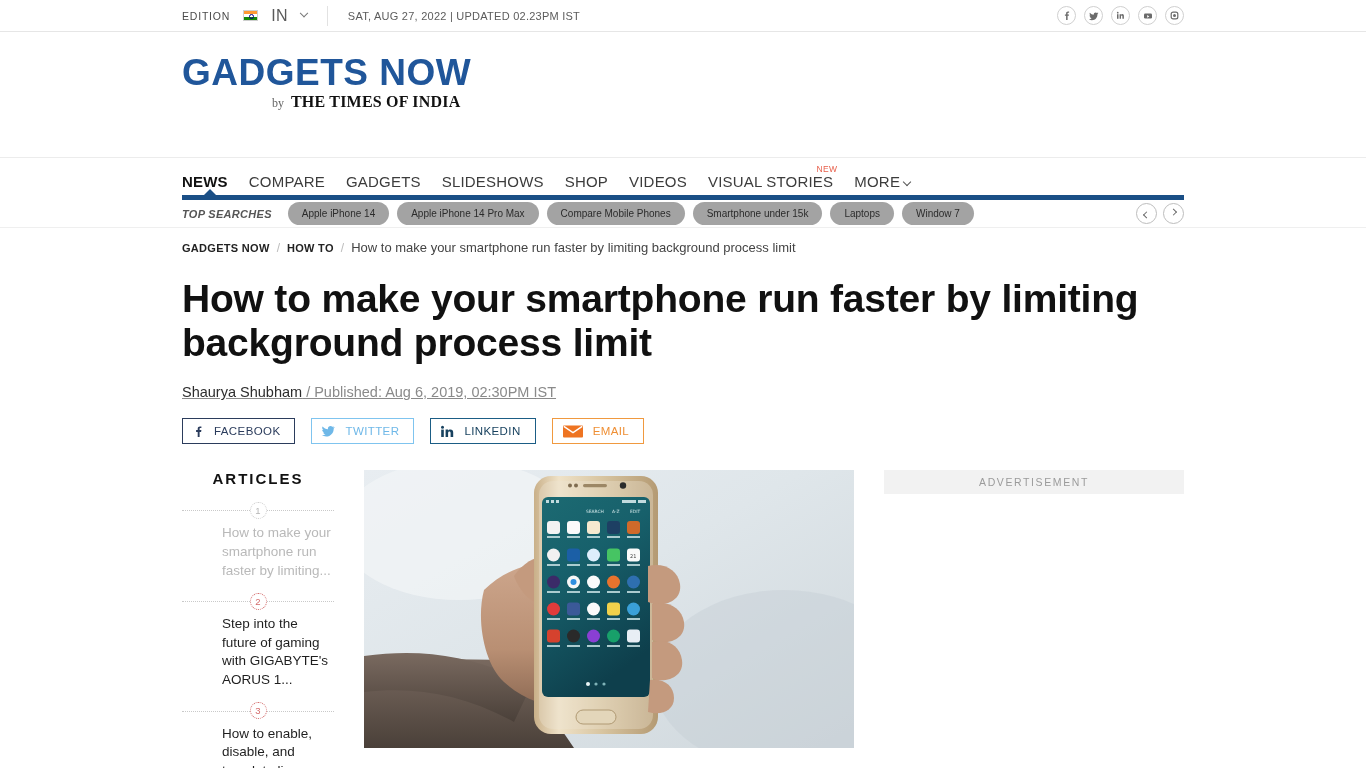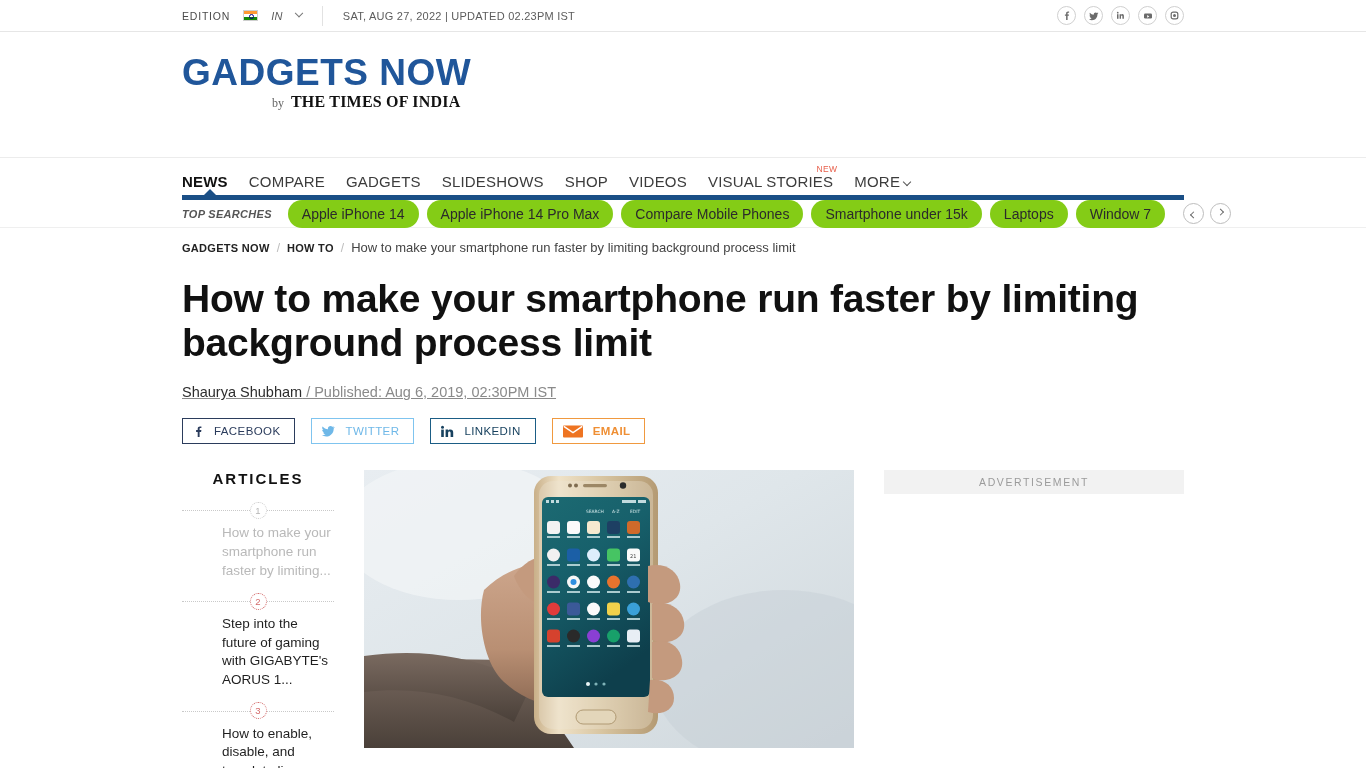--- a/index.html
+++ b/index.html
@@ -35,21 +35,21 @@
       #ffffff 33.3%, #ffffff 66.6%,
       #138808 66.6%, #138808 100%);
     position: relative;
   }
   .flag::after {
     content: "";
     position: absolute; left: 50%; top: 50%;
     width: 3px; height: 3px; margin: -1.5px 0 0 -1.5px;
     border: .5px solid #000080; border-radius: 50%;
   }
-  .in-label { font-size: 11px; color: #5a5a5a; letter-spacing: .3px; font-style: italic; }
+  .in-label { font-size: 16px; color: #5a5a5a; letter-spacing: .3px; }
   .chev-sm {
     display: inline-block; width: 6px; height: 6px;
     border-right: 1px solid #777; border-bottom: 1px solid #777;
     transform: rotate(45deg) translate(-2px,-2px);
   }
   .topbar-sep {
     width: 1px; height: 20px; background: #e2e2e2;
     margin: 0 20px;
   }
   .dateline { font-size: 11px; color: #5c5c5c; letter-spacing: .25px; }
@@ -158,24 +158,24 @@
   .ts-label {
     font-size: 11px;
     font-style: italic;
     font-weight: bold;
     color: #555;
     letter-spacing: .3px;
     margin-right: 8px;
     white-space: nowrap;
   }
   .chip {
-    background: #84cc16;
+    background: #a3a3a3;
     border-radius: 14px;
     padding: 6px 14px;
-    font-size: 14px;
+    font-size: 10px;
     color: #2b2b2b;
     white-space: nowrap;
   }
   .ts-arrows { margin-left: auto; display: flex; gap: 6px; padding-left: 10px; }
   .circ-btn {
     width: 21px; height: 21px; border-radius: 50%;
     border: 1px solid #bdbdbd;
     display: flex; align-items: center; justify-content: center;
     background: #fff;
   }
@@ -226,21 +226,21 @@
     border: 1px solid;
     height: 26px;
     padding: 0 14px 0 9px;
     font-size: 11.5px;
     letter-spacing: .4px;
     background: #fff;
   }
   .share-btn.fb { border-color: #2b3c5c; color: #2b3c5c; }
   .share-btn.tw { border-color: #7fc4ef; color: #6fb8e8; }
   .share-btn.li { border-color: #1b5d85; color: #18425f; }
-  .share-btn.em { border-color: #f0993f; color: #ef8f34; font-weight: bold; }
+  .share-btn.em { border-color: #f0993f; color: #ef8f34; }
 
   
   .content {
     padding: 26px 182px 0;
     display: flex;
     gap: 0;
   }
   .col-articles { width: 152px; flex: 0 0 152px; }
   .col-main { width: 490px; flex: 0 0 490px; margin-left: 30px; }
   .col-ad { flex: 1; margin-left: 30px; }

